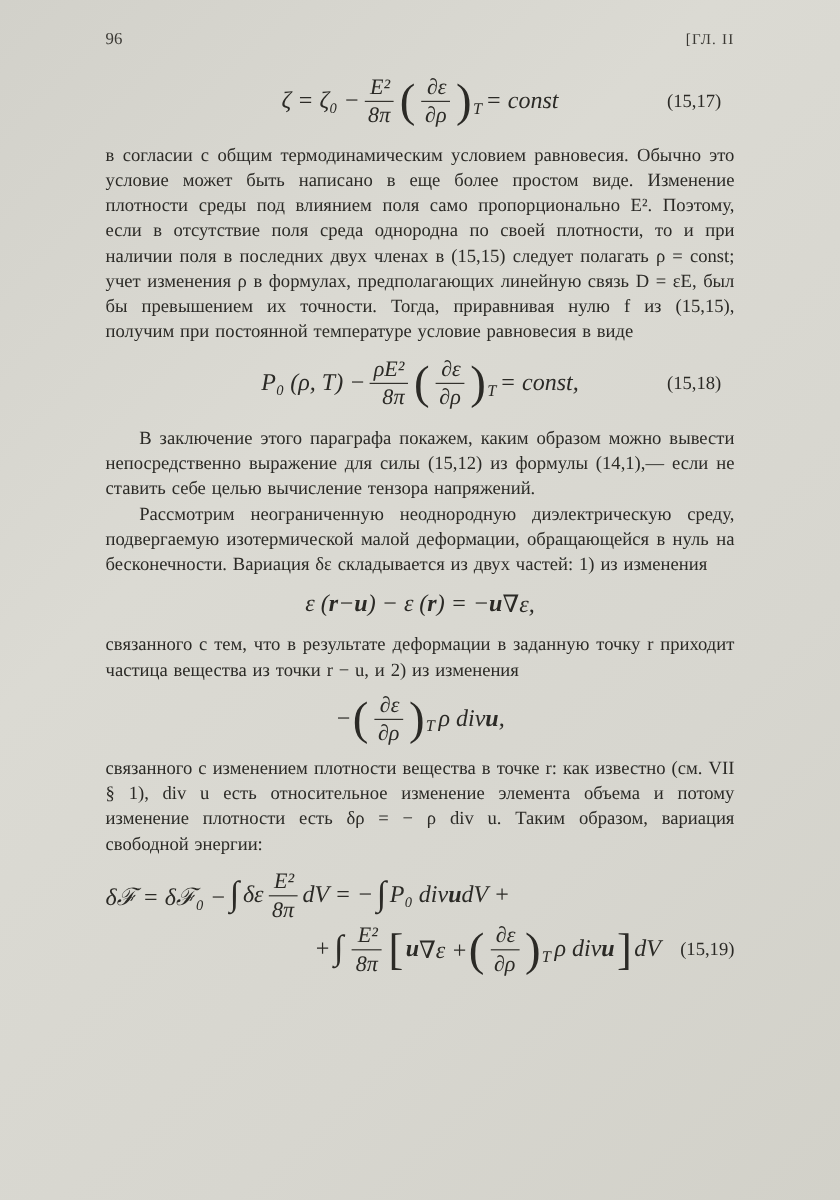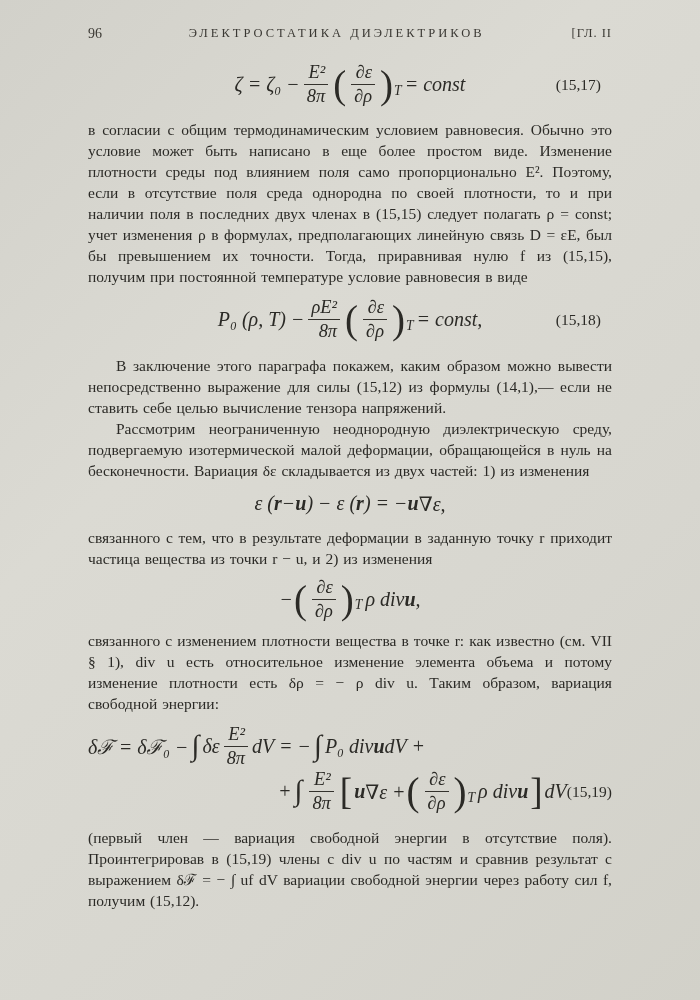--- a/index.html
+++ b/index.html
@@ -49,30 +49,29 @@
   .bb{font-size:1.85em;font-style:normal;font-weight:300;line-height:1;margin:0 2px;}
   .int{font-size:1.45em;font-style:normal;line-height:1;margin:0 3px;position:relative;top:-1px;}
   sub.eqsub{font-size:0.68em;font-style:italic;position:relative;top:0.45em;margin-right:3px;}
   .eq-num{
     position:absolute;right:11px;top:50%;transform:translateY(-50%);
     font-size:15.5px;font-style:normal;
   }
   .eq-block{margin:10px 0 12px 0;}
   .eq-line{display:flex;align-items:center;min-height:42px;}
   .eq-line.l2{justify-content:flex-end;position:relative;padding-right:0;}
-  .eq-line.l2 .eq-num{position:static;transform:none;margin-left:0;}
+  .eq-line.l2 .eq-num{position:static;transform:none;margin-left:16px;}
 </style>
 </head>
 <body>
 
 <div class="page">
 
   <div class="header">
     <span class="pnum">96</span>
-    <span class="ptitle">ЭЛЕКТРОСТАТИКА ДИЭЛЕКТРИКОВ</span>
     <span class="pchap">[ГЛ. II</span>
   </div>
 
 
   <div class="eq-row">
     <span class="eq">
       <span class="plain">ζ = ζ₀ −</span>
       <span class="frac">
           <span class="num">E²</span>
           <span class="den">8π</span>
@@ -184,15 +183,14 @@
           <sub class="eqsub">T</sub>
         <span class="plain"> ρ div </span>
         <span class="bd">u</span>
         <span class="bb">]</span>
         <span class="plain"> dV</span>
       </span>
       <span class="eq-num">(15,19)</span>
     </div>
   </div>
 
-  <p class="para">(первый член — вариация свободной энергии в отсутствие поля). Проинтегрировав в (15,19) члены с div u по частям и сравнив результат с выражением δℱ = − ∫ uf dV вариации свободной энергии через работу сил f, получим (15,12).</p>
 
 </div>
 
 </body></html>

